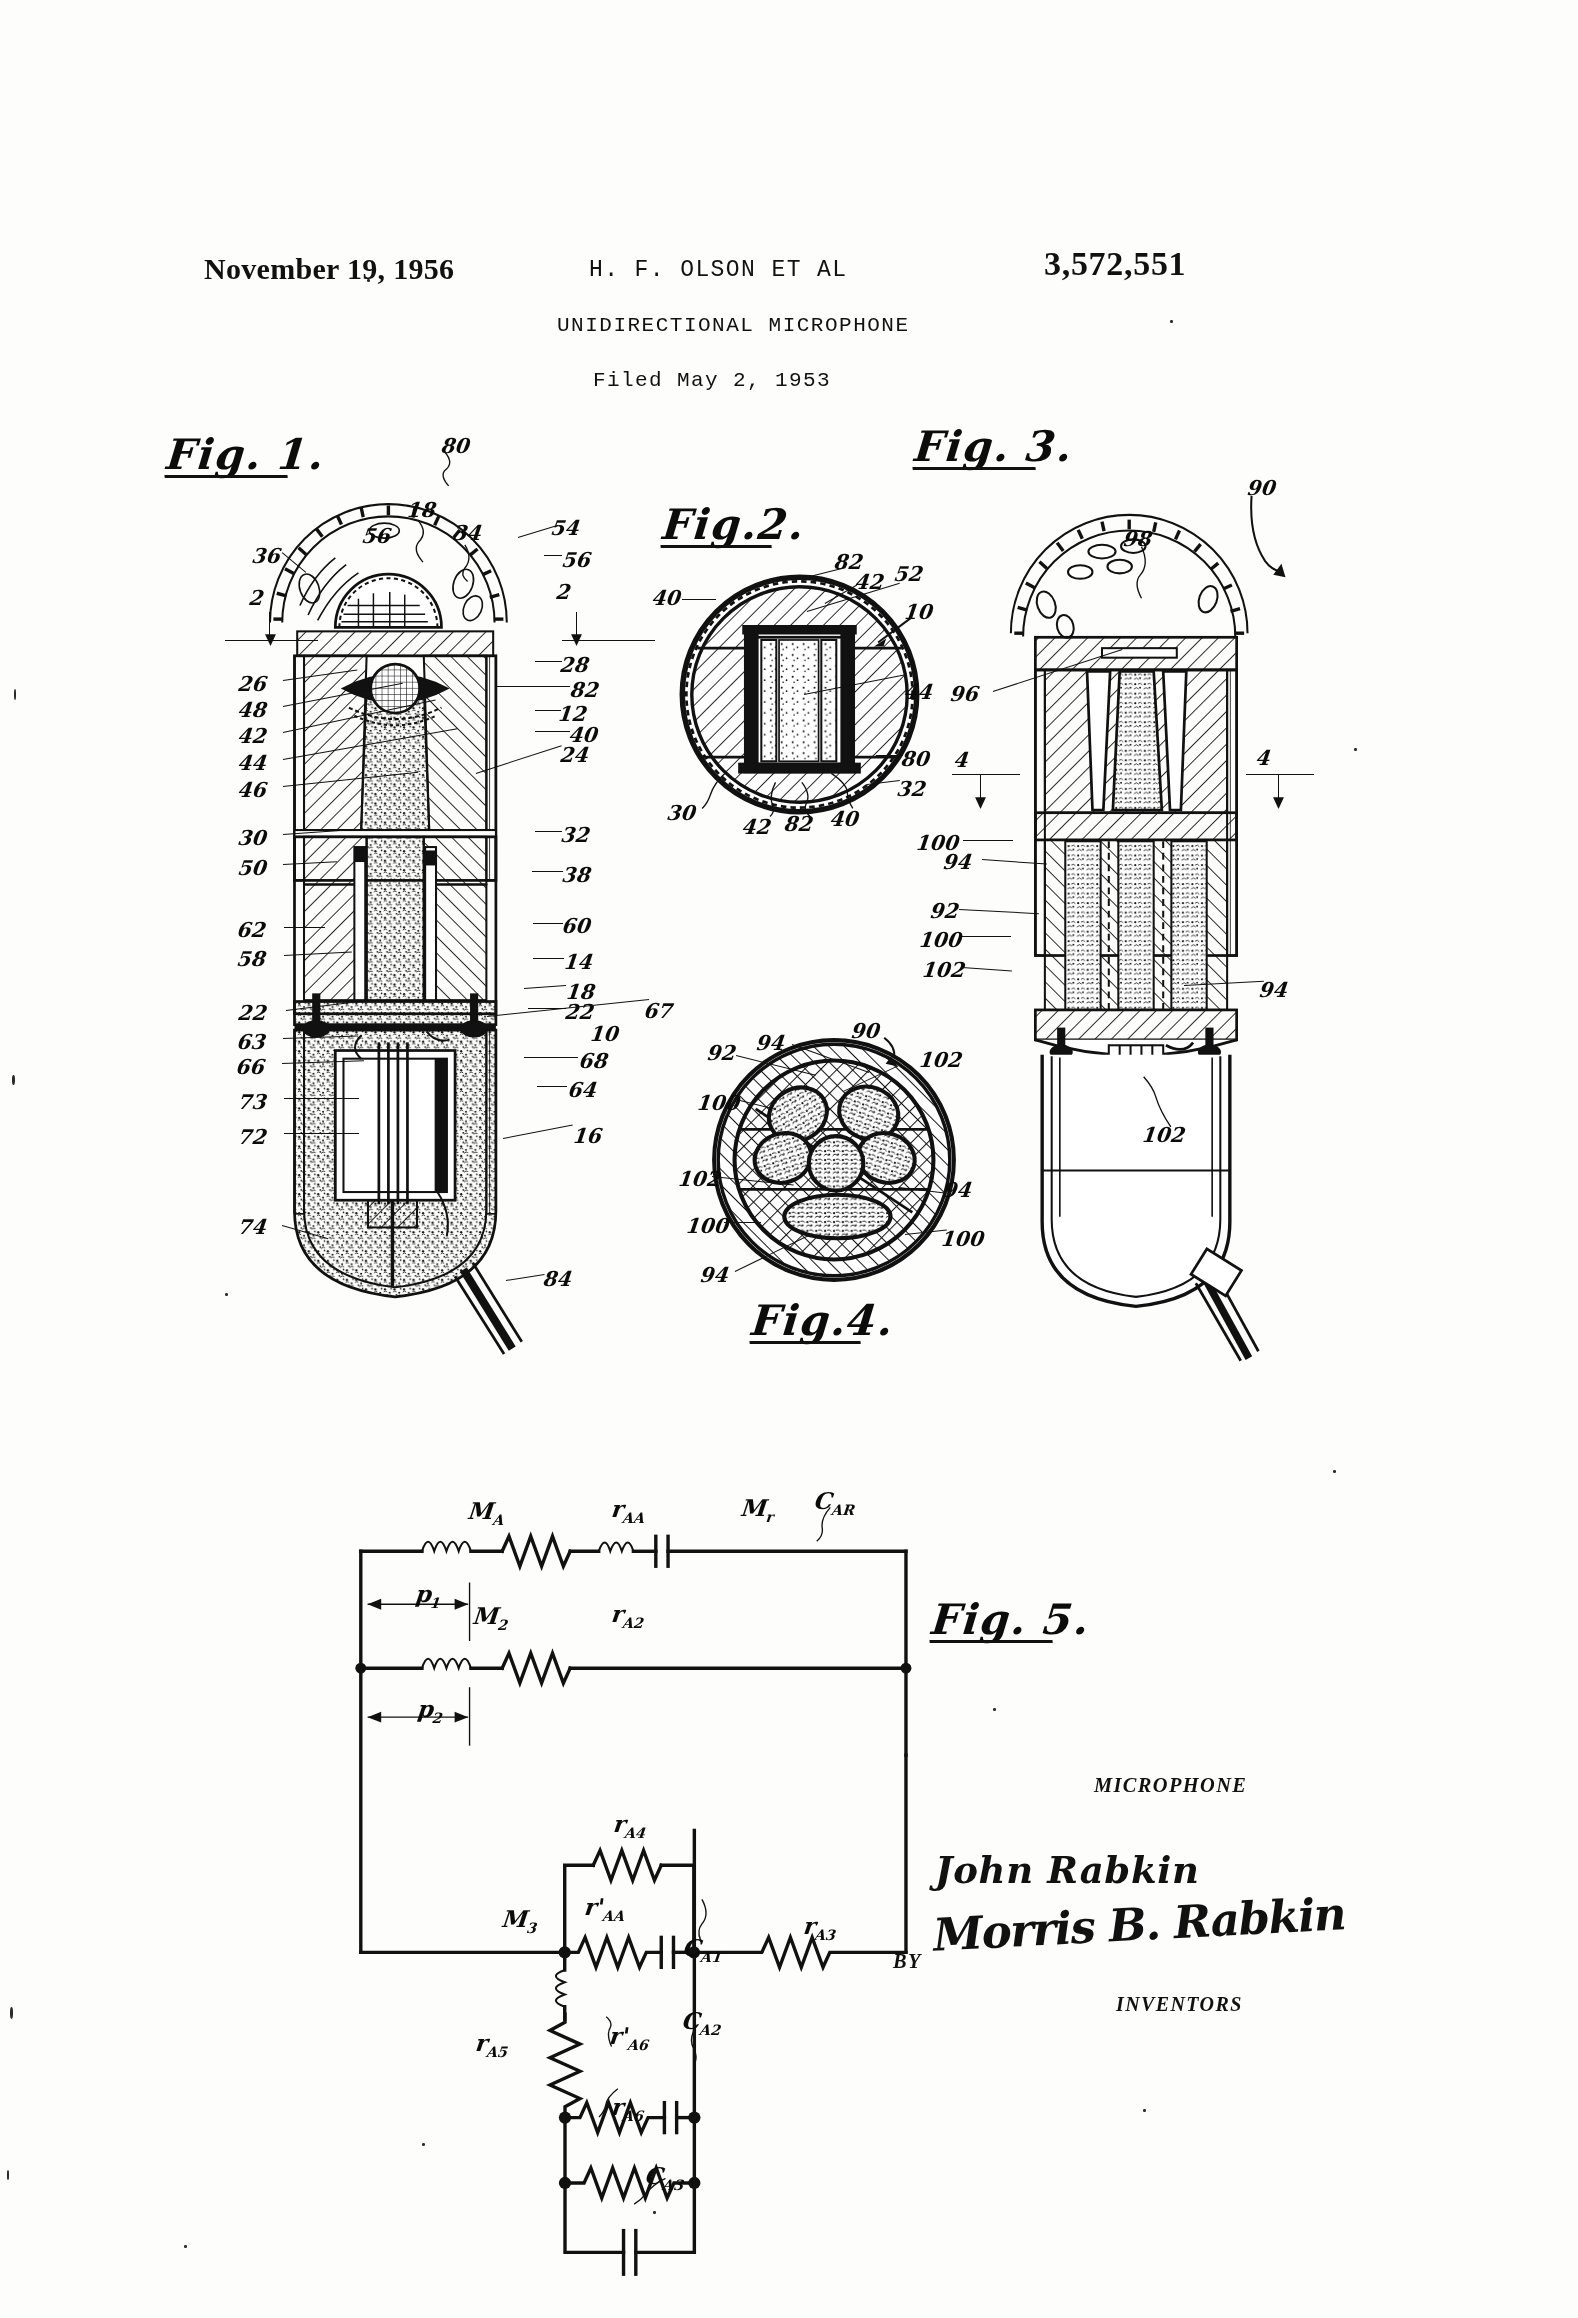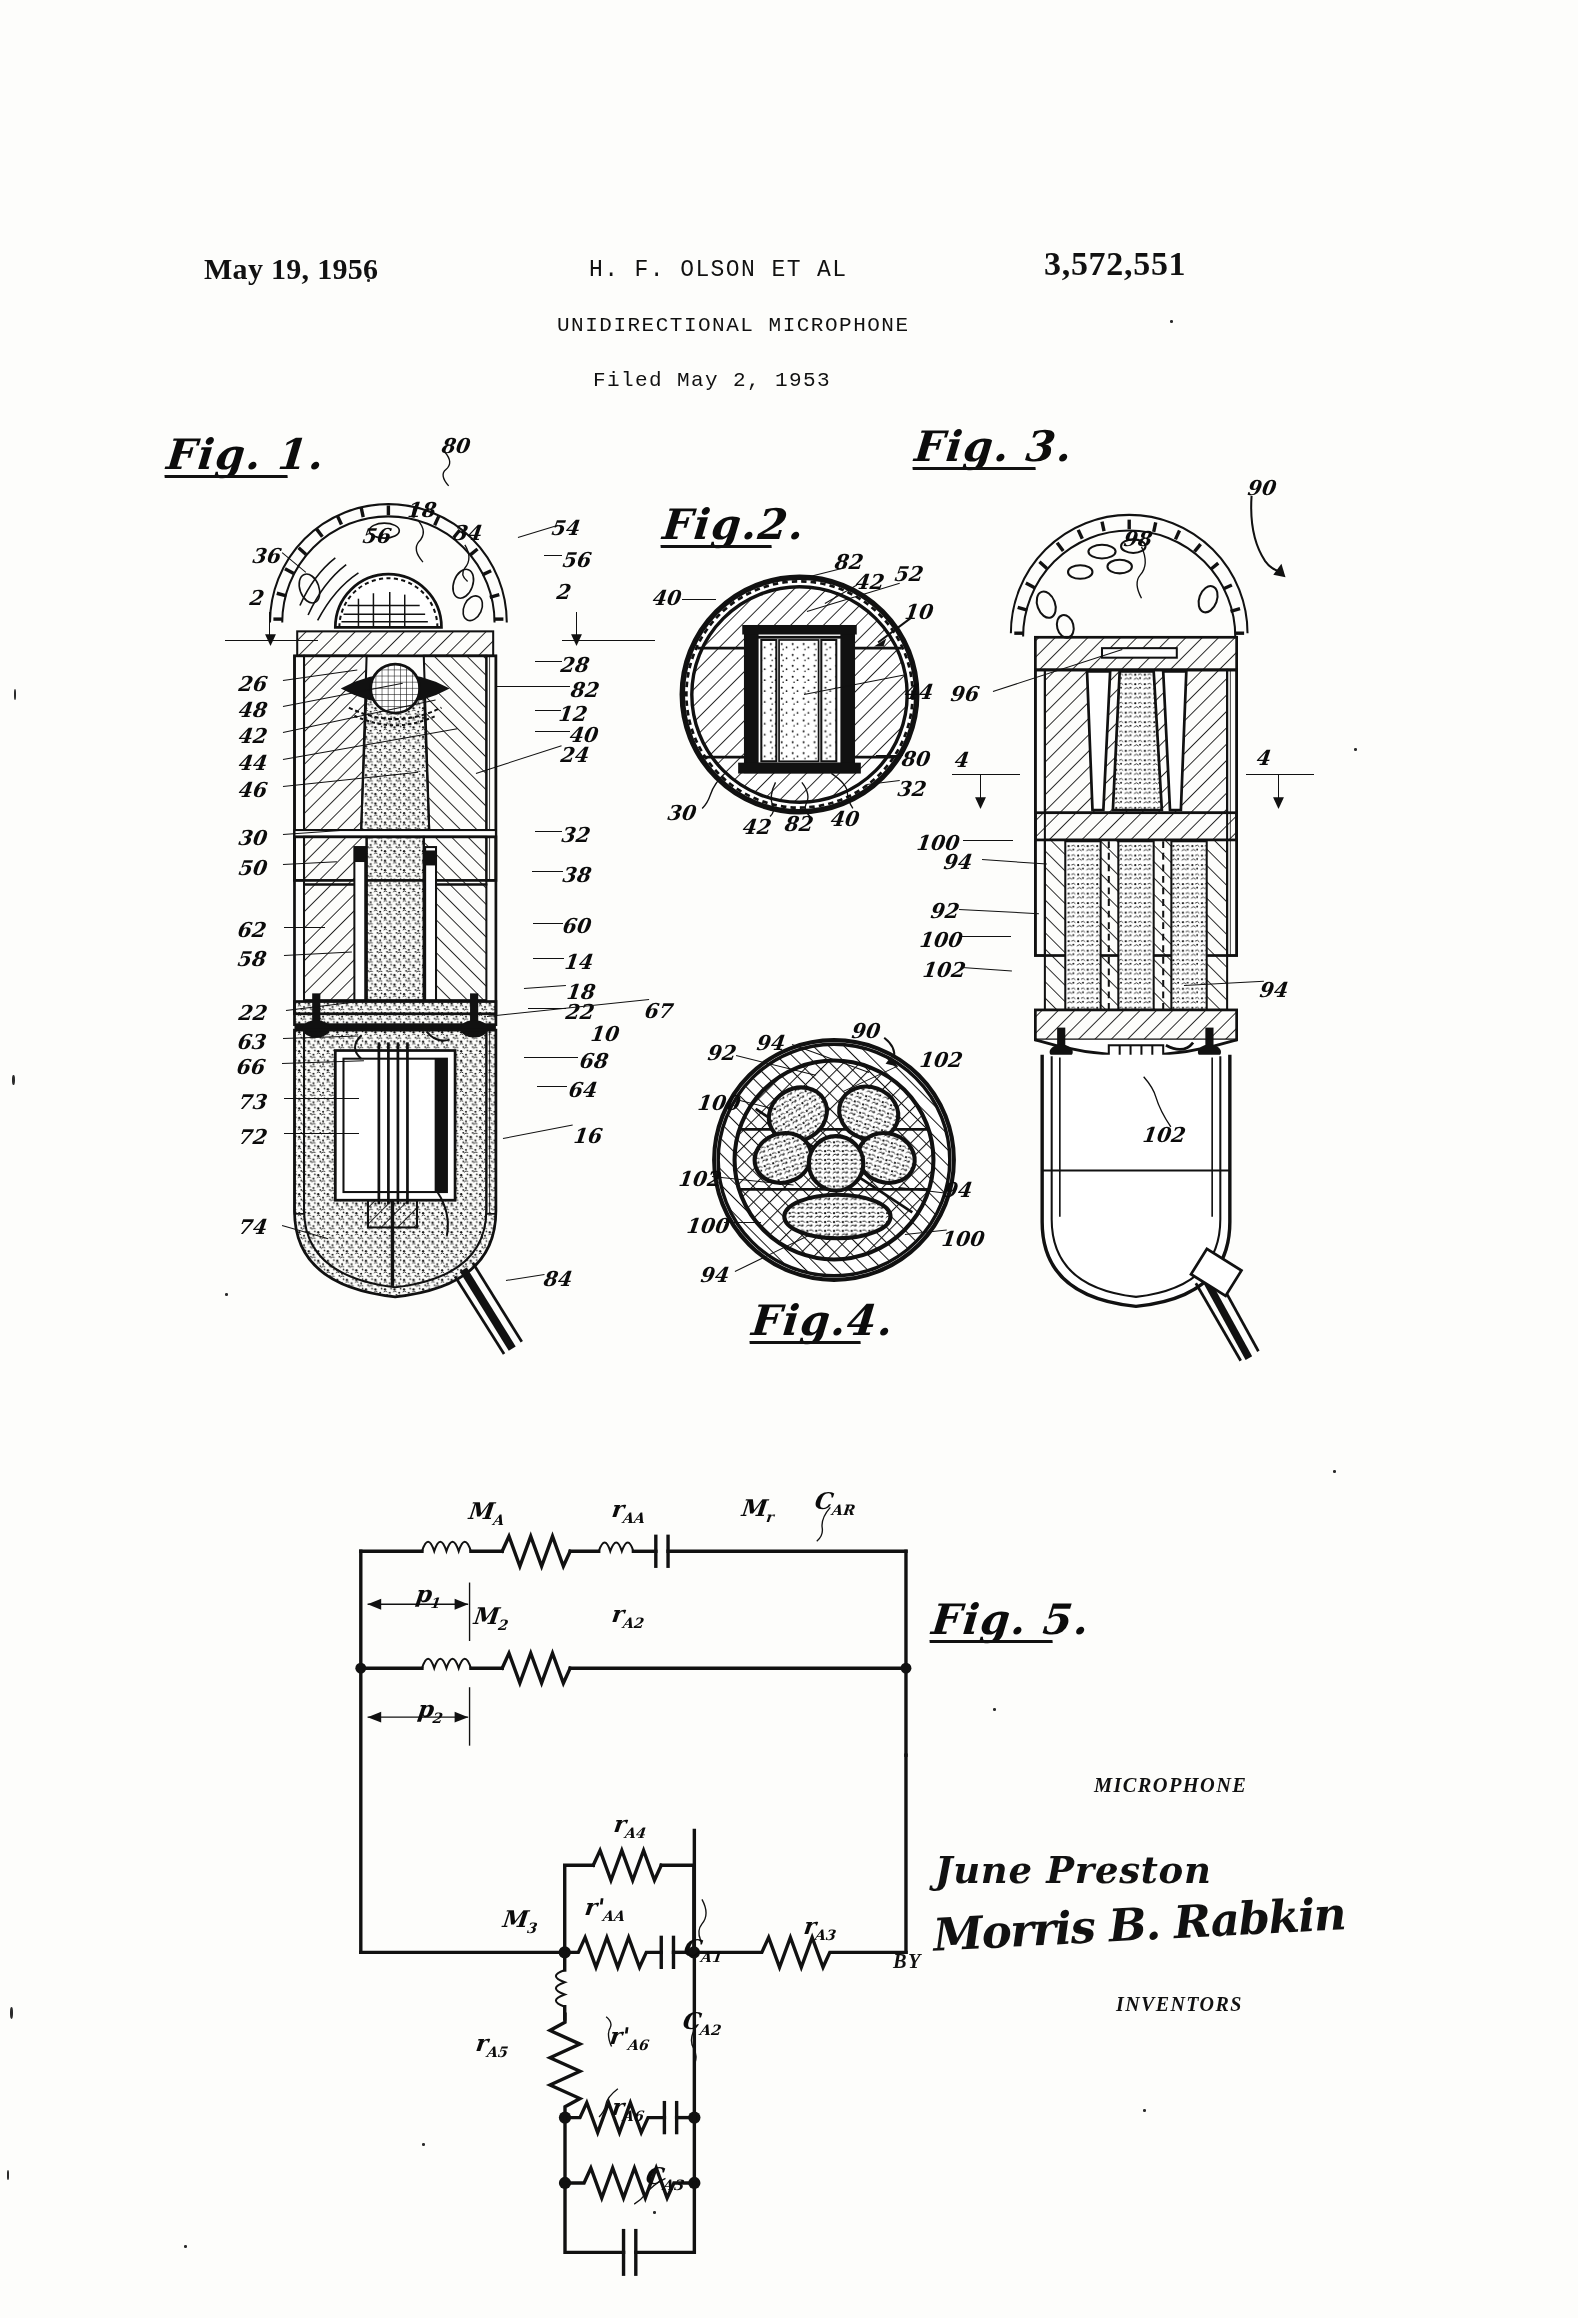--- a/index.html
+++ b/index.html
@@ -61,21 +61,21 @@
         font-weight:bold;font-size:20px;letter-spacing:1.4px;}
 
   
   .spk{position:absolute;background:#2a2a2a;border-radius:50%;}
 </style>
 </head>
 <body>
 
 <div class="page">
 
-  <div class="hdr" id="hdr-date">May 19, 1956</div>
+  <div class="hdr" id="hdr-date">November 19, 1956</div>
   <div class="hdr" id="hdr-inventors">H. F. OLSON  ET AL</div>
   <div class="hdr" id="hdr-patno">3,572,551</div>
   <div class="hdr" id="hdr-title">UNIDIRECTIONAL MICROPHONE</div>
   <div class="hdr" id="hdr-filed">Filed May 2, 1953</div>
 
   <div class="figcap" id="figcap1">
     <span>Fig. 1.</span><span class="ul"></span>
   </div>
 
   <div class="fig" id="fig1" style="left:259px;top:449px;">
@@ -733,21 +733,21 @@
     <path d="M52 2 q-20 10 -30 24 q-6 8 -16 14" class="ln2"></path>
   </svg>
   <svg style="position:absolute;left:591px;top:2014px;" width="33" height="38" viewBox="0 0 48 56">
     <path d="M30 48 q-8 -18 -2 -28 q4 -8 -6 -16" class="ln2"></path>
   </svg>
   <svg style="position:absolute;left:596px;top:2086px;" width="33" height="35" viewBox="0 0 48 52">
     <path d="M32 4 q-16 12 -18 24 q-2 10 -10 18" class="ln2"></path>
   </svg>
 
   <div id="inv-word">MICROPHONE</div>
-  <div id="inv-l2">June  Preston</div>
+  <div id="inv-l2">John  Rabkin</div>
   <div id="by-word">BY</div>
   <div id="sig">Morris B. Rabkin</div>
   <div id="atty">INVENTORS</div>
 
   <div class="spk" style="left:13.6px;top:689px;width:2.7px;height:11px;"></div>
   <div class="spk" style="left:12.2px;top:1075px;width:2.7px;height:9.5px;"></div>
   <div class="spk" style="left:9.5px;top:2007px;width:3.4px;height:12.2px;"></div>
   <div class="spk" style="left:6.8px;top:2170px;width:2.7px;height:9.5px;"></div>
   <div class="spk" style="left:184px;top:2245px;width:2.7px;height:2.7px;"></div>
   <div class="spk" style="left:422px;top:2143px;width:2.7px;height:2.7px;"></div>

